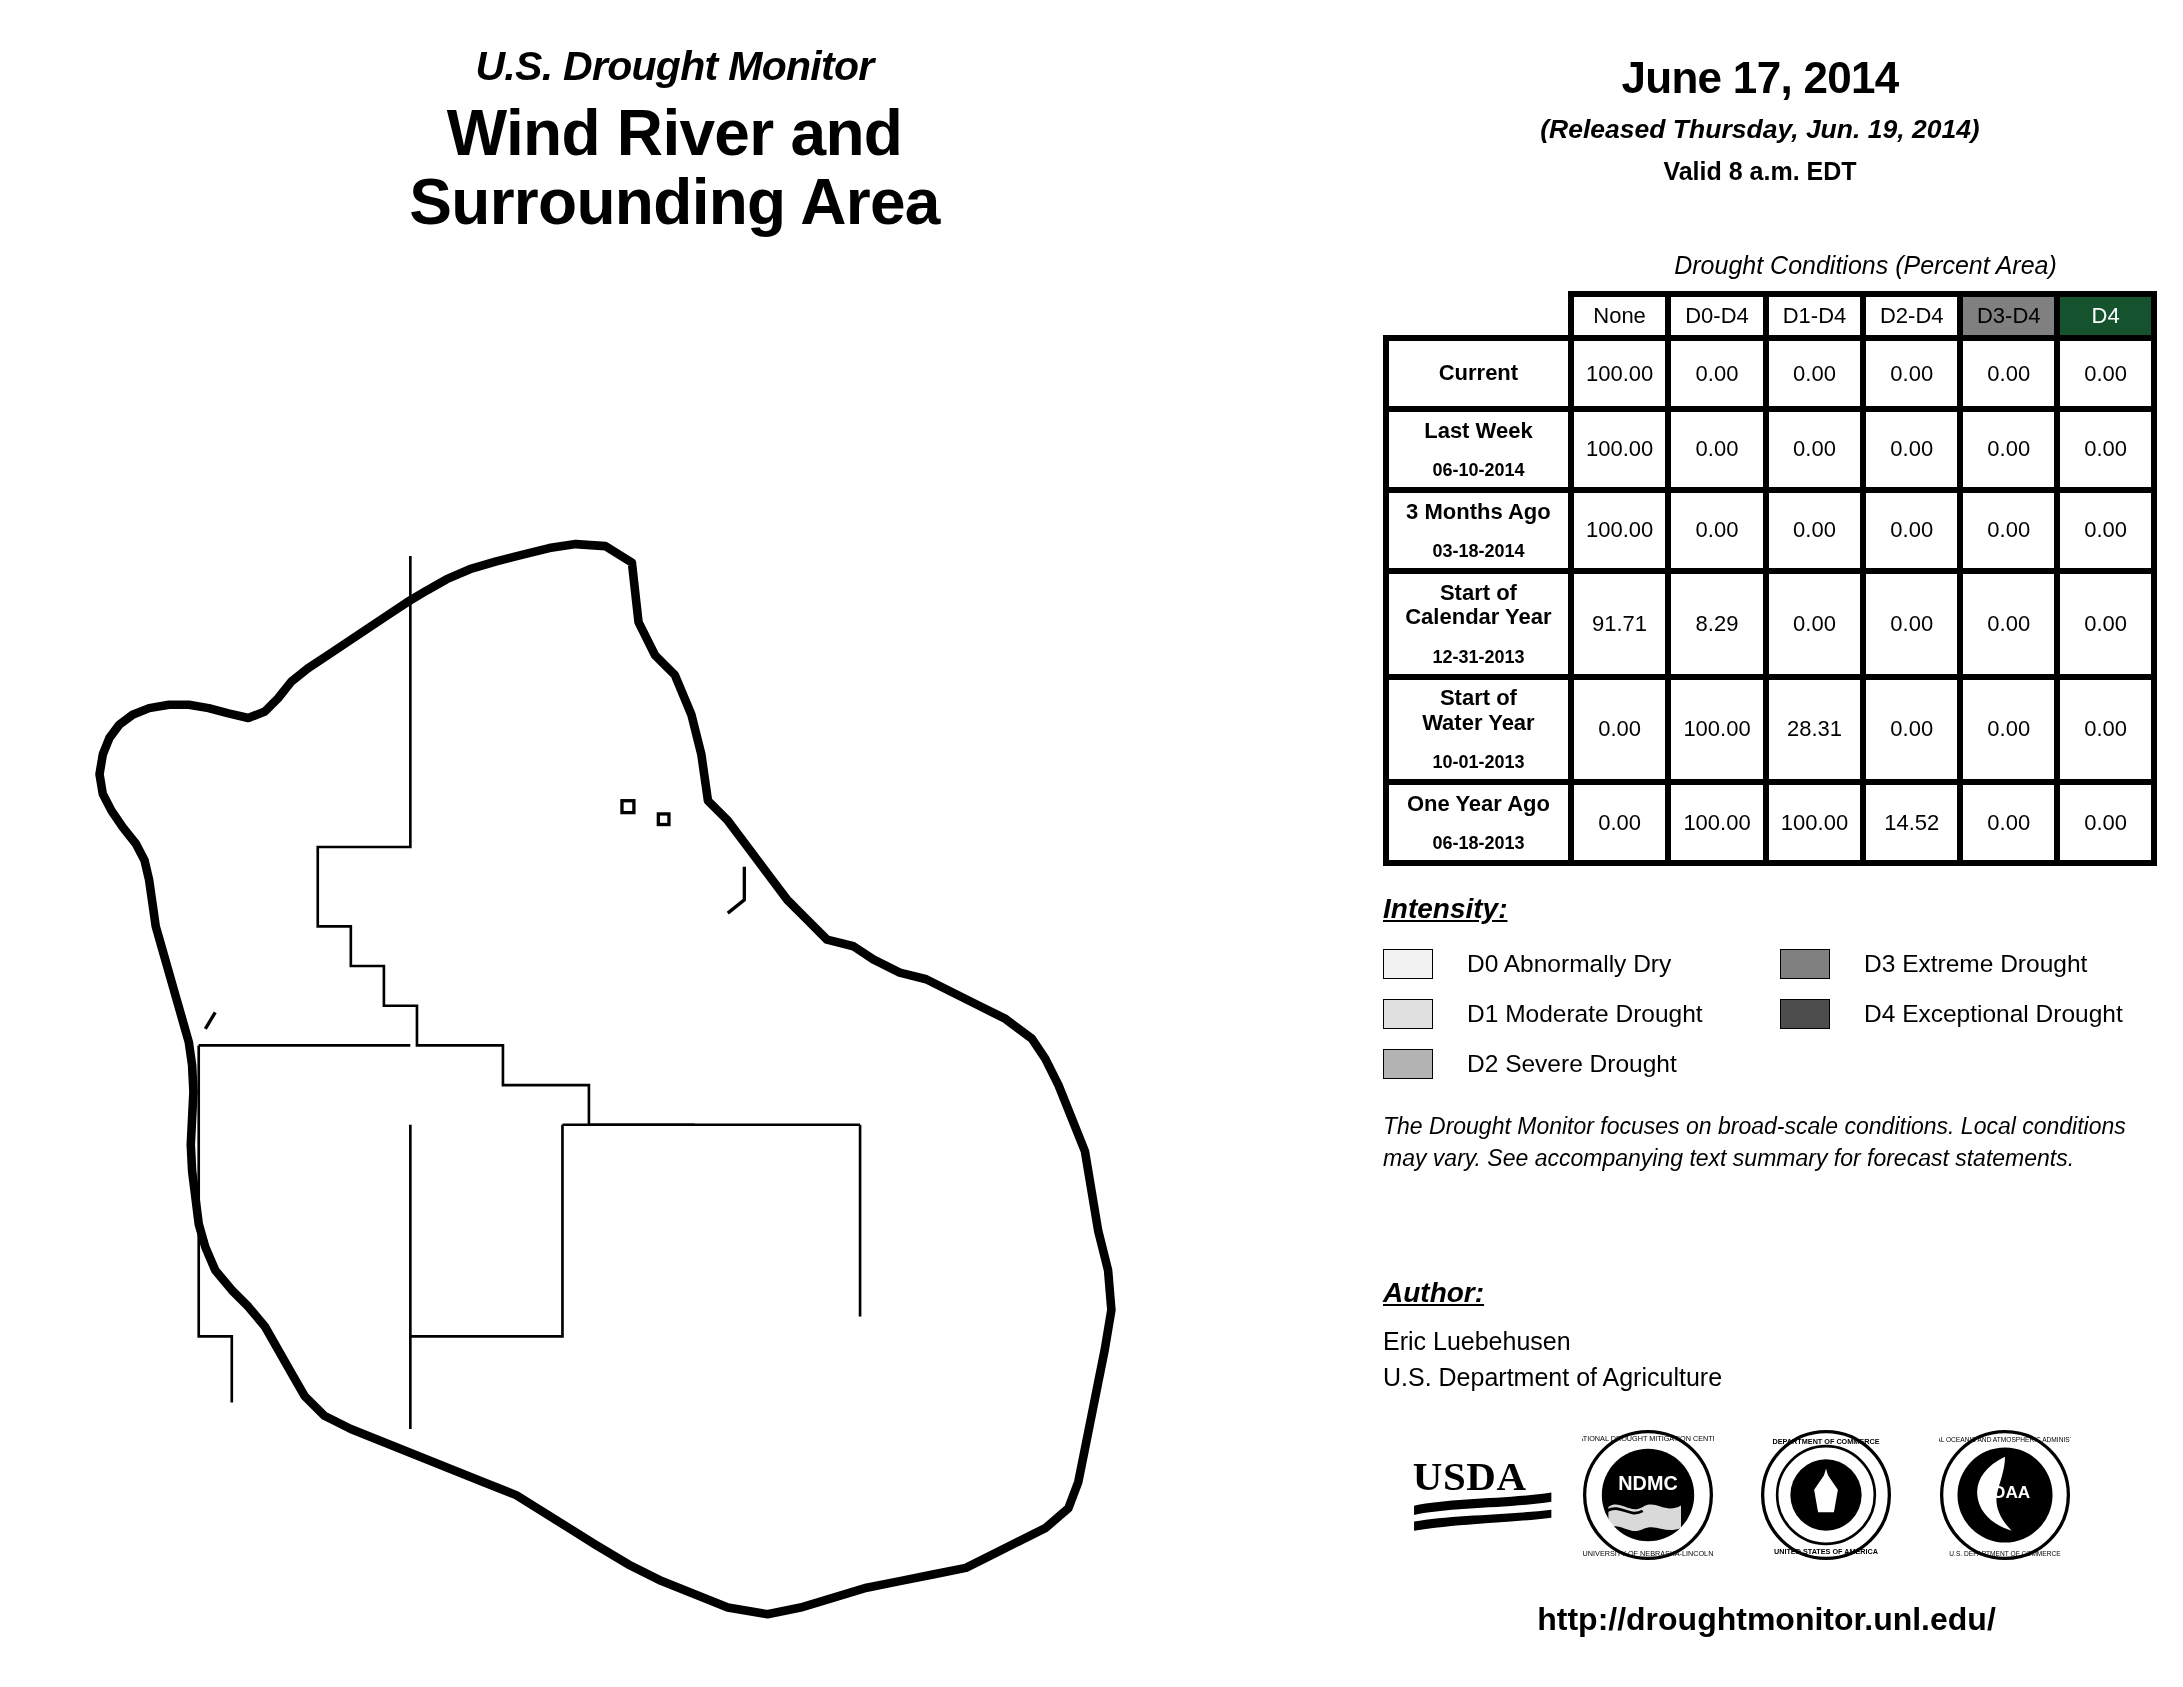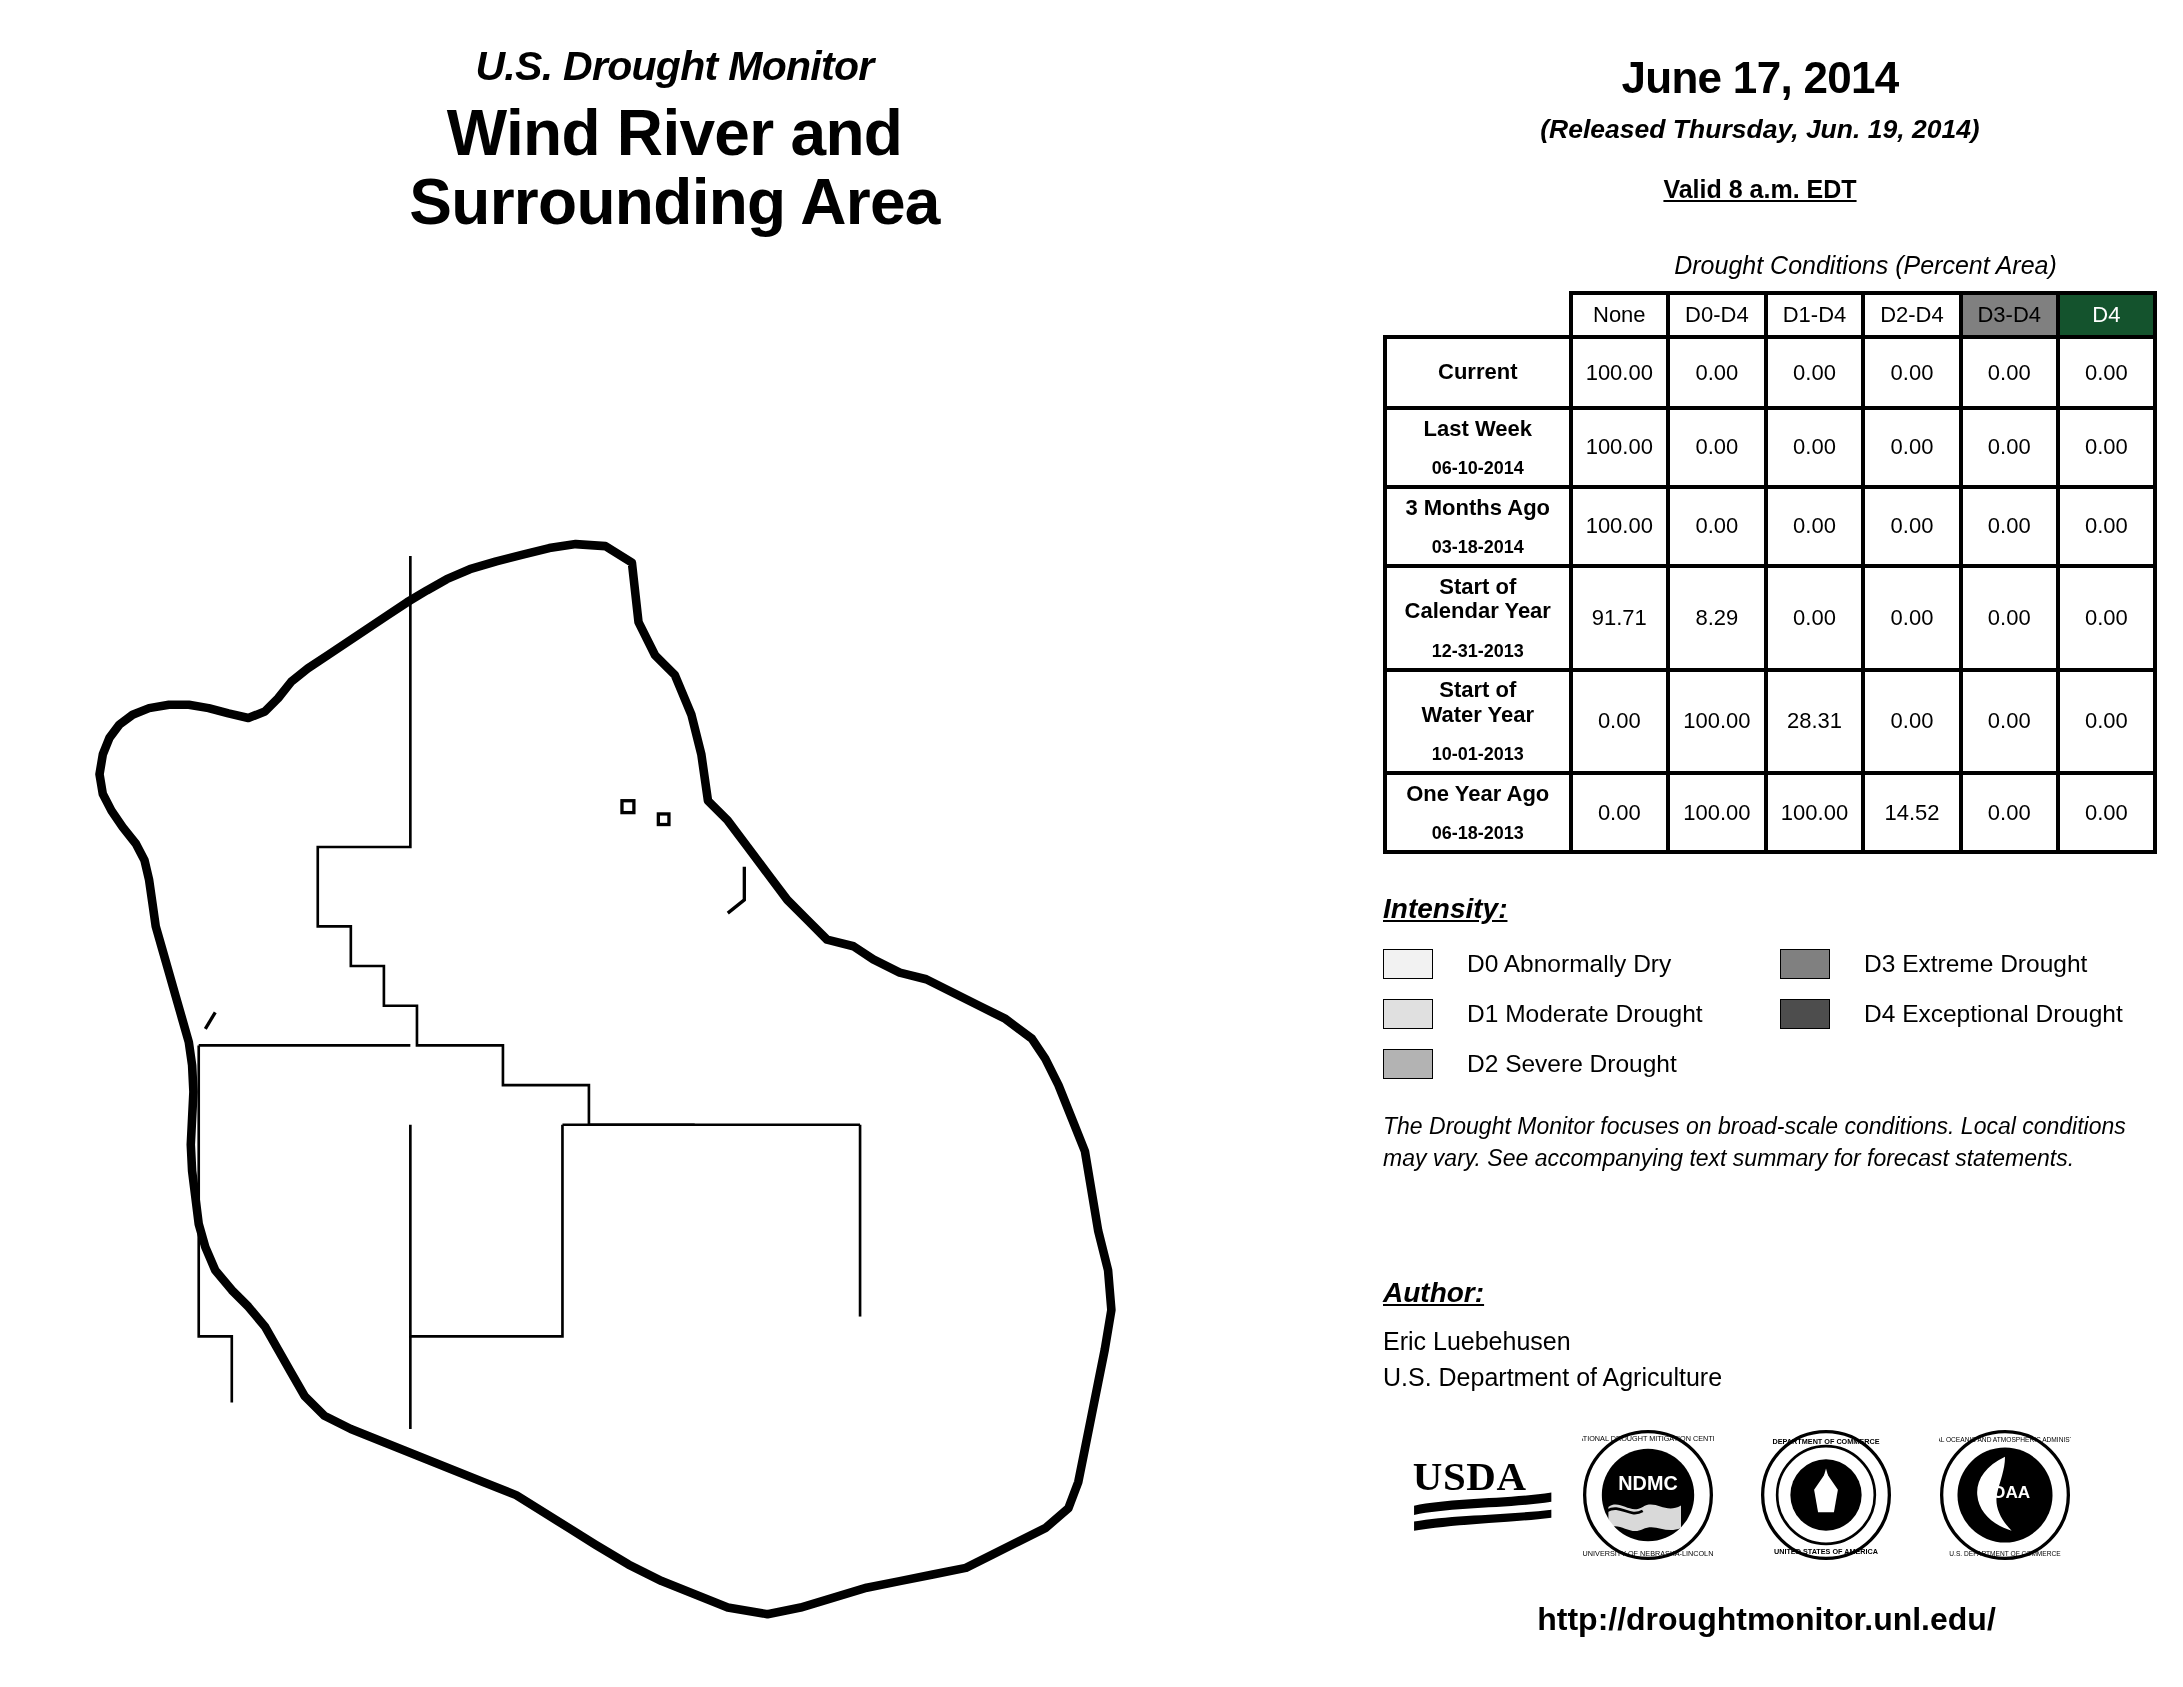--- a/index.html
+++ b/index.html
@@ -30,34 +30,34 @@
 
   .map-wrap { position: absolute; left: 40px; top: 344px; width: 1283px; height: 1297px; }
   .map-wrap svg { display:block; width: 100%; height: 100%; }
 
   
   .right-col { position: absolute; left: 1363px; top: 0; width: 820px; height: 1687px; }
 
   .date-block { position: absolute; left: 0; top: 53px; width: 794px; text-align: center; }
   .date-main { font-size: 44px; font-weight: bold; letter-spacing: -0.7px; }
   .date-released { font-size: 26.5px; font-weight: bold; font-style: italic; margin-top: 10.6px; }
-  .date-valid { font-size: 25px; font-weight: bold; margin-top: 30px; text-decoration: underline; }
+  .date-valid { font-size: 25px; font-weight: bold; margin-top: 12px; }
 
   .table-caption {
     position: absolute; left: 218px; top: 251px; width: 569px;
     font-size: 25px; font-style: italic; text-align: center;
   }
 
   table.dm {
     position: absolute; left: 20px; top: 291px;
     border-collapse: collapse;
     width: 774px;
   }
   table.dm td, table.dm th {
-    border: 4px solid #000000;
+    border: 6px solid #000000;
     font-size: 22px;
     text-align: center;
     vertical-align: middle;
     padding: 4px 2.6px;
     font-weight: normal;
   }
   table.dm th.hdr { height: 44px; }
   table.dm td.rowlabel {
     text-align: center;
     font-weight: bold;

